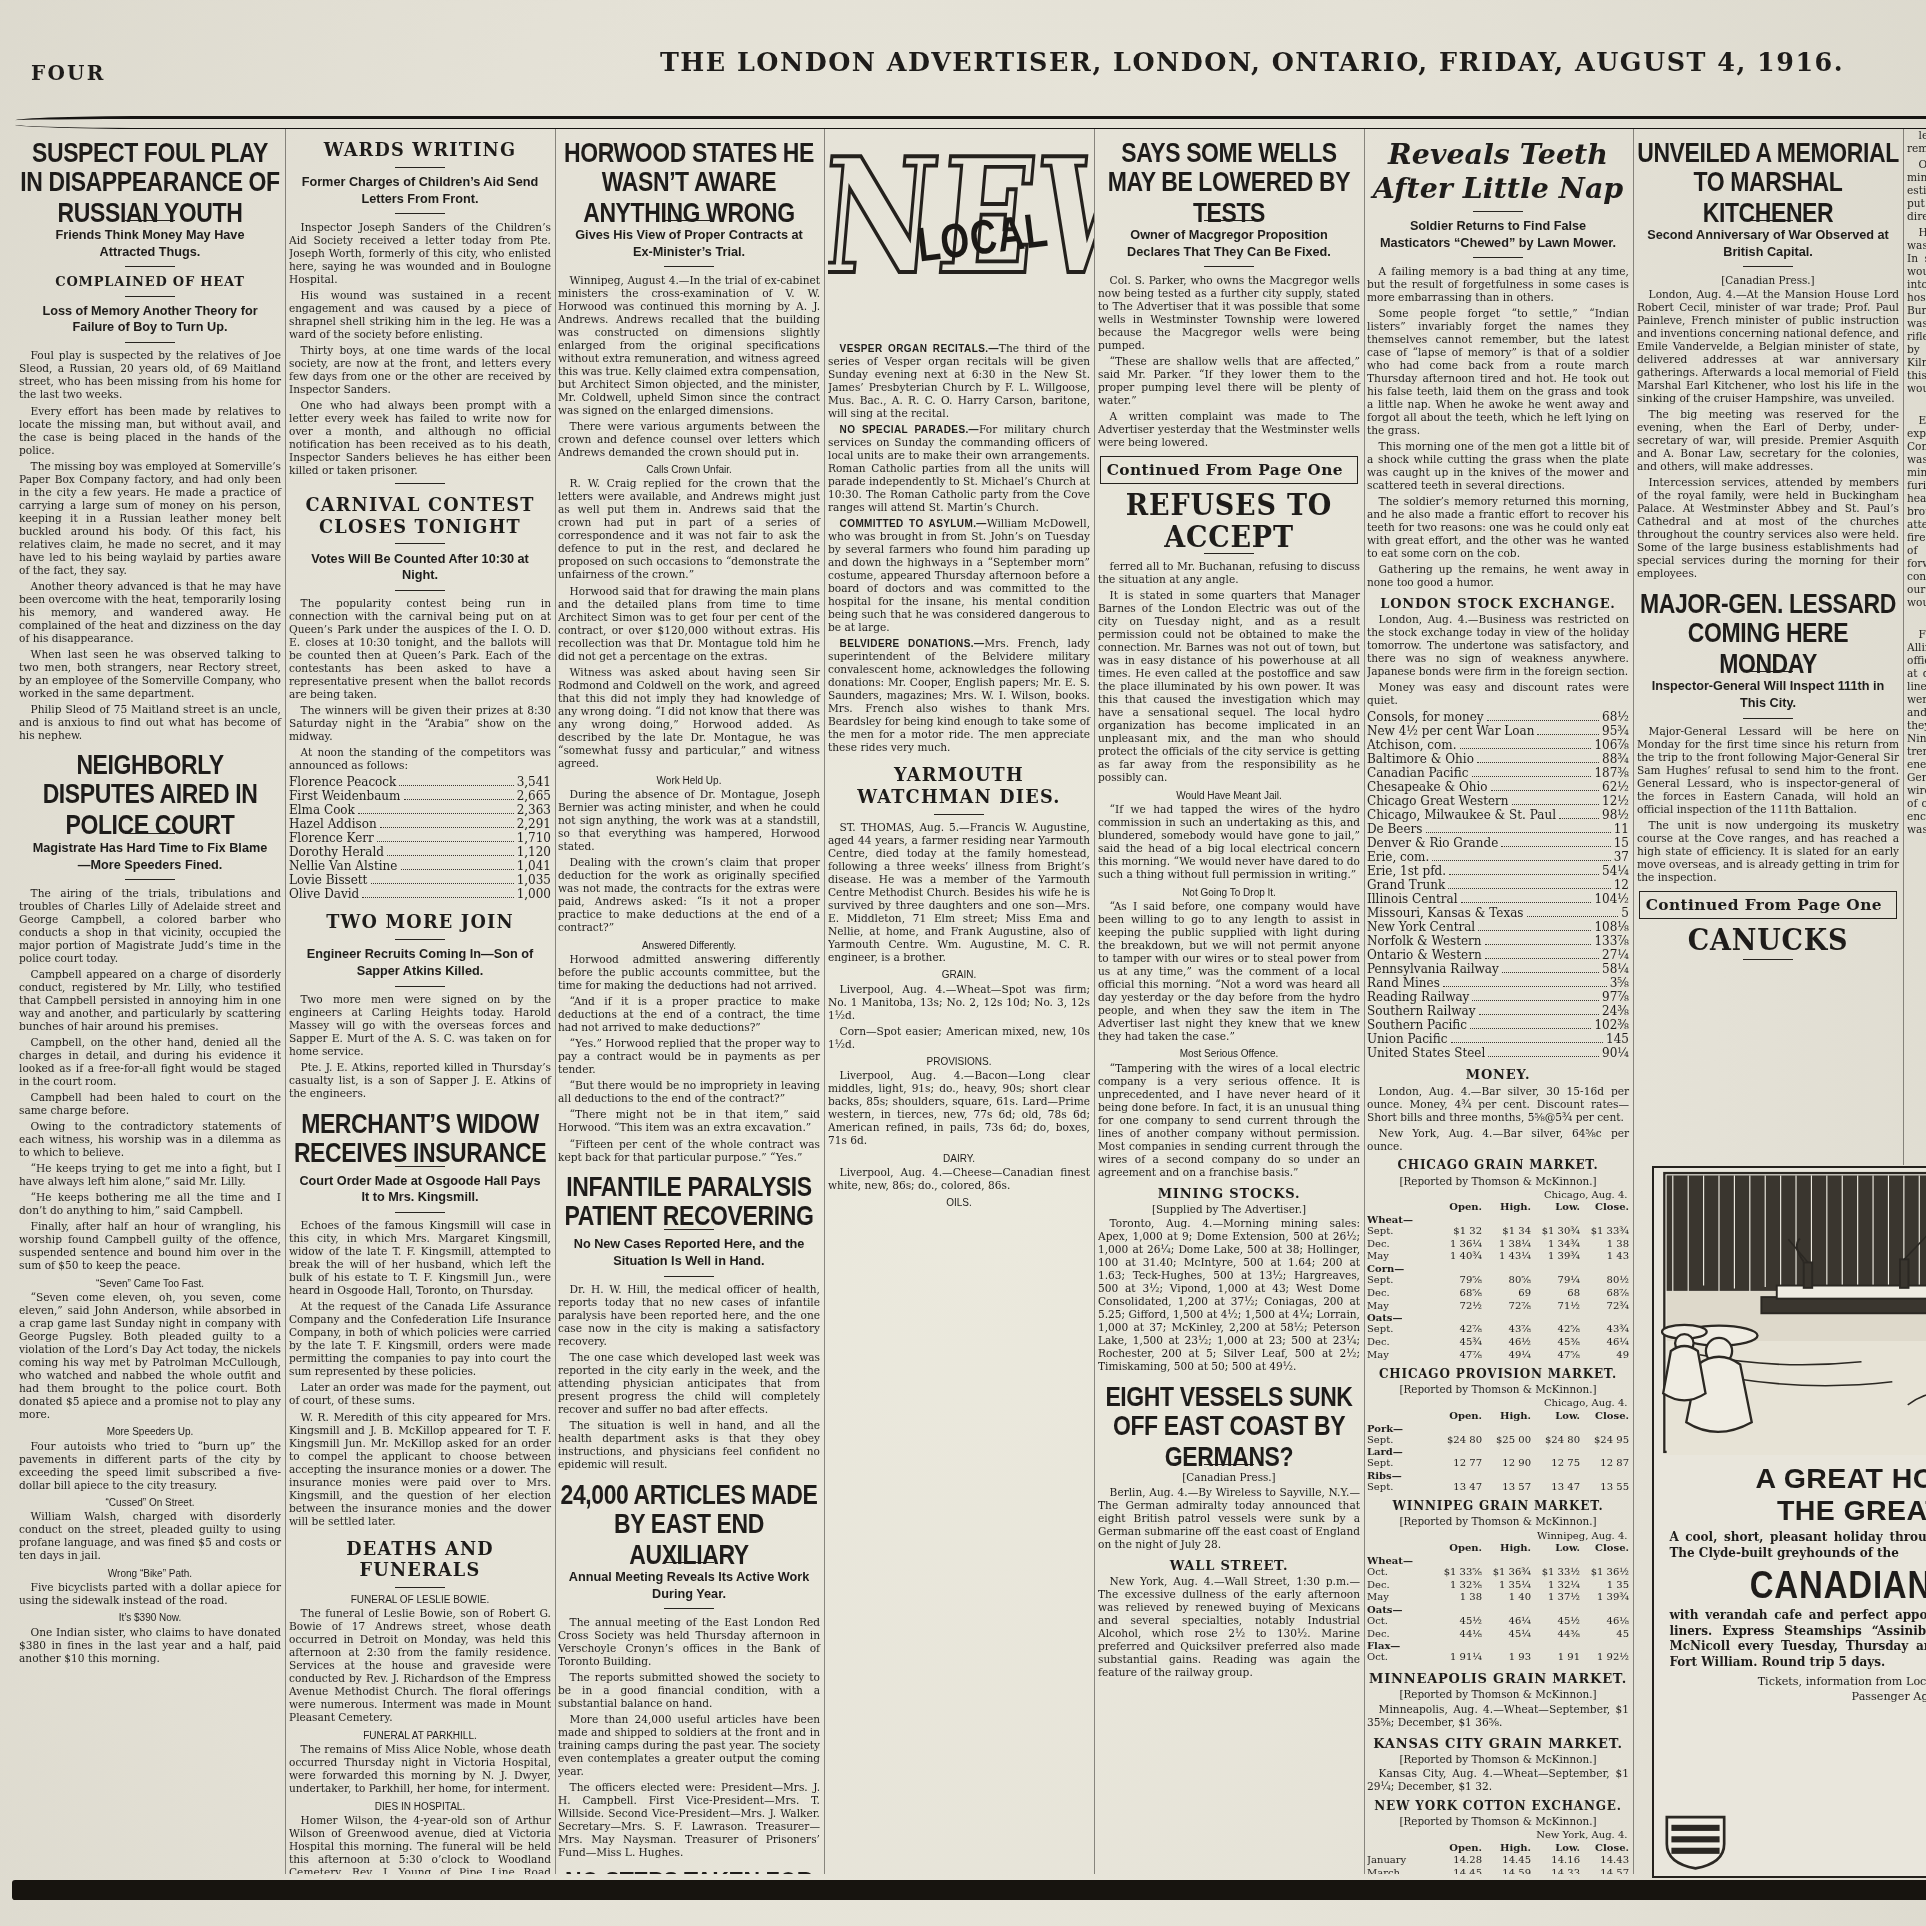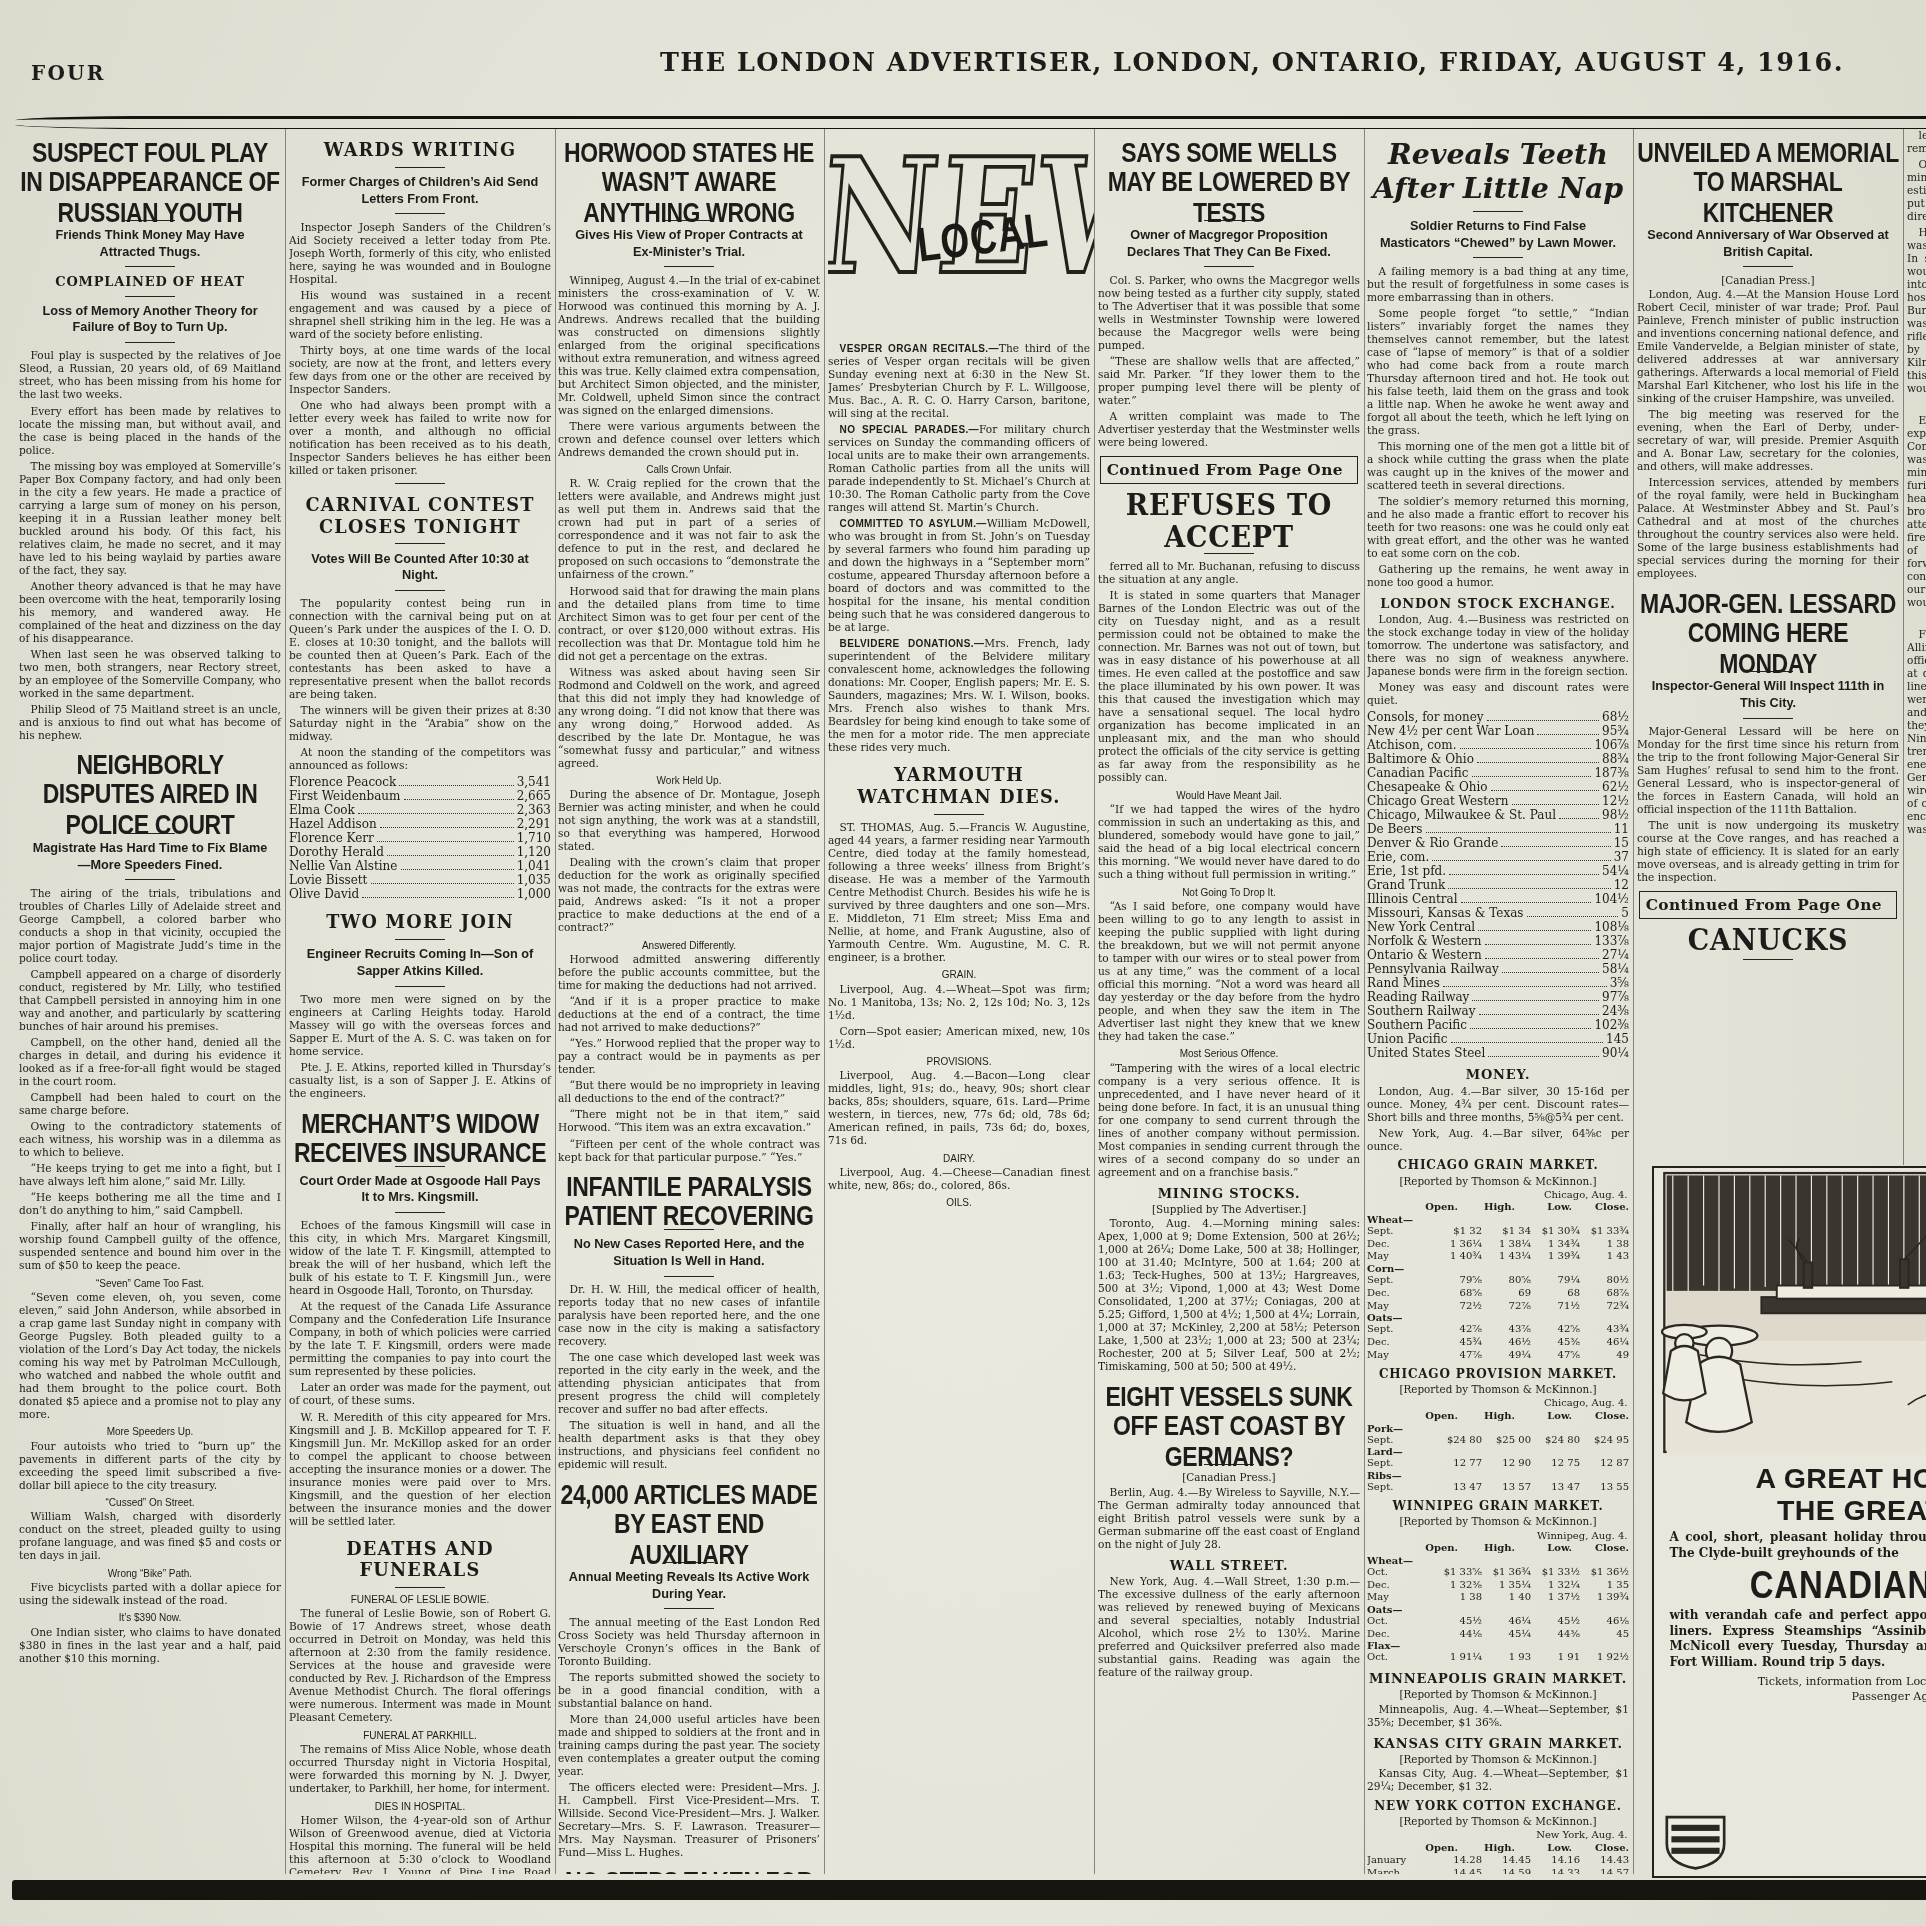--- a/index.html
+++ b/index.html
@@ -33,21 +33,21 @@
   .contbox span{font-weight:bold;font-size:15.4px;letter-spacing:0.4px;}
   .leaders{margin:2.3px 0 3.9px;}
   .lrow{display:flex;align-items:baseline;font-size:12px;line-height:14px;justify-content:flex-end;}
   .lname{white-space:nowrap;}
   .ldots{flex:1;border-bottom:1.2px dotted #3a3630;margin:0 3.1px 2.7px;}
   .lval{white-space:nowrap;}
   .mkt{margin:1.5px 0 3.9px;}
   .mkt-title{font-weight:bold;font-size:12px;text-align:center;letter-spacing:0.8px;margin:5.4px 0 1.5px;}
   .mkt-date{font-size:10px;text-align:right;margin:0 1.5px 1.5px;}
   .mkt-row,.mkt-head{display:flex;font-size:10px;line-height:12.7px;}
-  .mkt-head{font-weight:bold;gap:8px;}
+  .mkt-head{font-weight:bold;}
   .mkt-row .c0,.mkt-head .c0{flex:1.25;}
   .mkt-row .c,.mkt-head .c{width:49px;text-align:right;}
   .mkt-sec{font-size:10px;font-weight:bold;}
   .newslogo{position:relative;height:200px;margin:3.9px 0 9.2px;}
   .newslogo .big{position:absolute;left:0;top:3.9px;width:100%;text-align:center;font-weight:bold;font-size:127px;line-height:127px;letter-spacing:2.3px;color:transparent;-webkit-text-stroke:3.1px #24211d;transform:skewX(-5deg) scaleY(1.25);transform-origin:top;}
   .newslogo .small{position:absolute;left:34%;top:84px;font-family:"Liberation Sans",sans-serif;font-weight:bold;font-size:37px;color:#1b1916;transform:rotate(-7deg) scaleY(1.3);letter-spacing:0.8px;}
   
   .lakesad{position:absolute;left:1633px;top:1037px;width:519px;height:708px;border:2.7px solid #24211d;background:#e9e6dc;overflow:hidden;}
   .lakesad .pic{display:block;margin:2.3px auto 0;}
   .lakesad h2{font-family:"Liberation Sans",sans-serif;font-weight:bold;font-size:28.5px;line-height:32px;text-align:center;margin:7px 3.9px 3.1px;letter-spacing:0.4px;}

